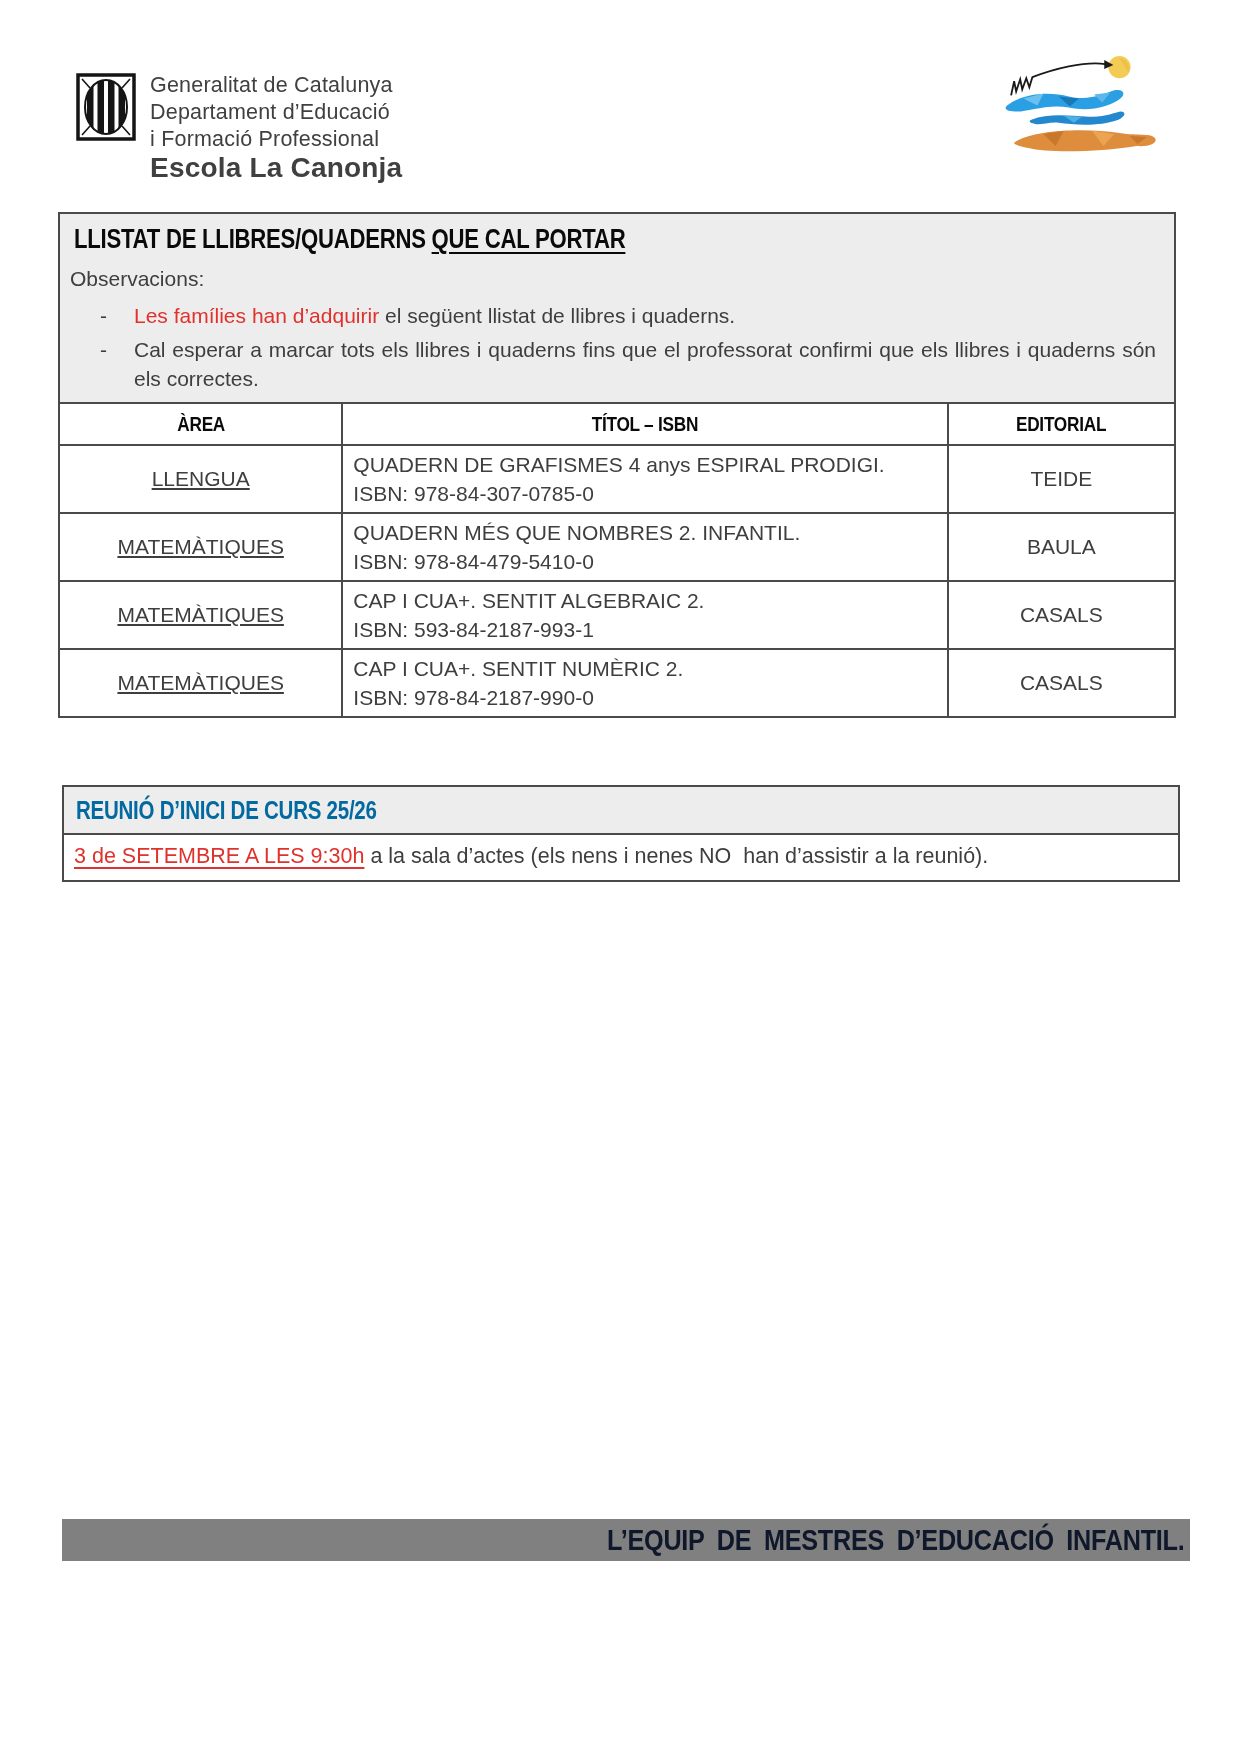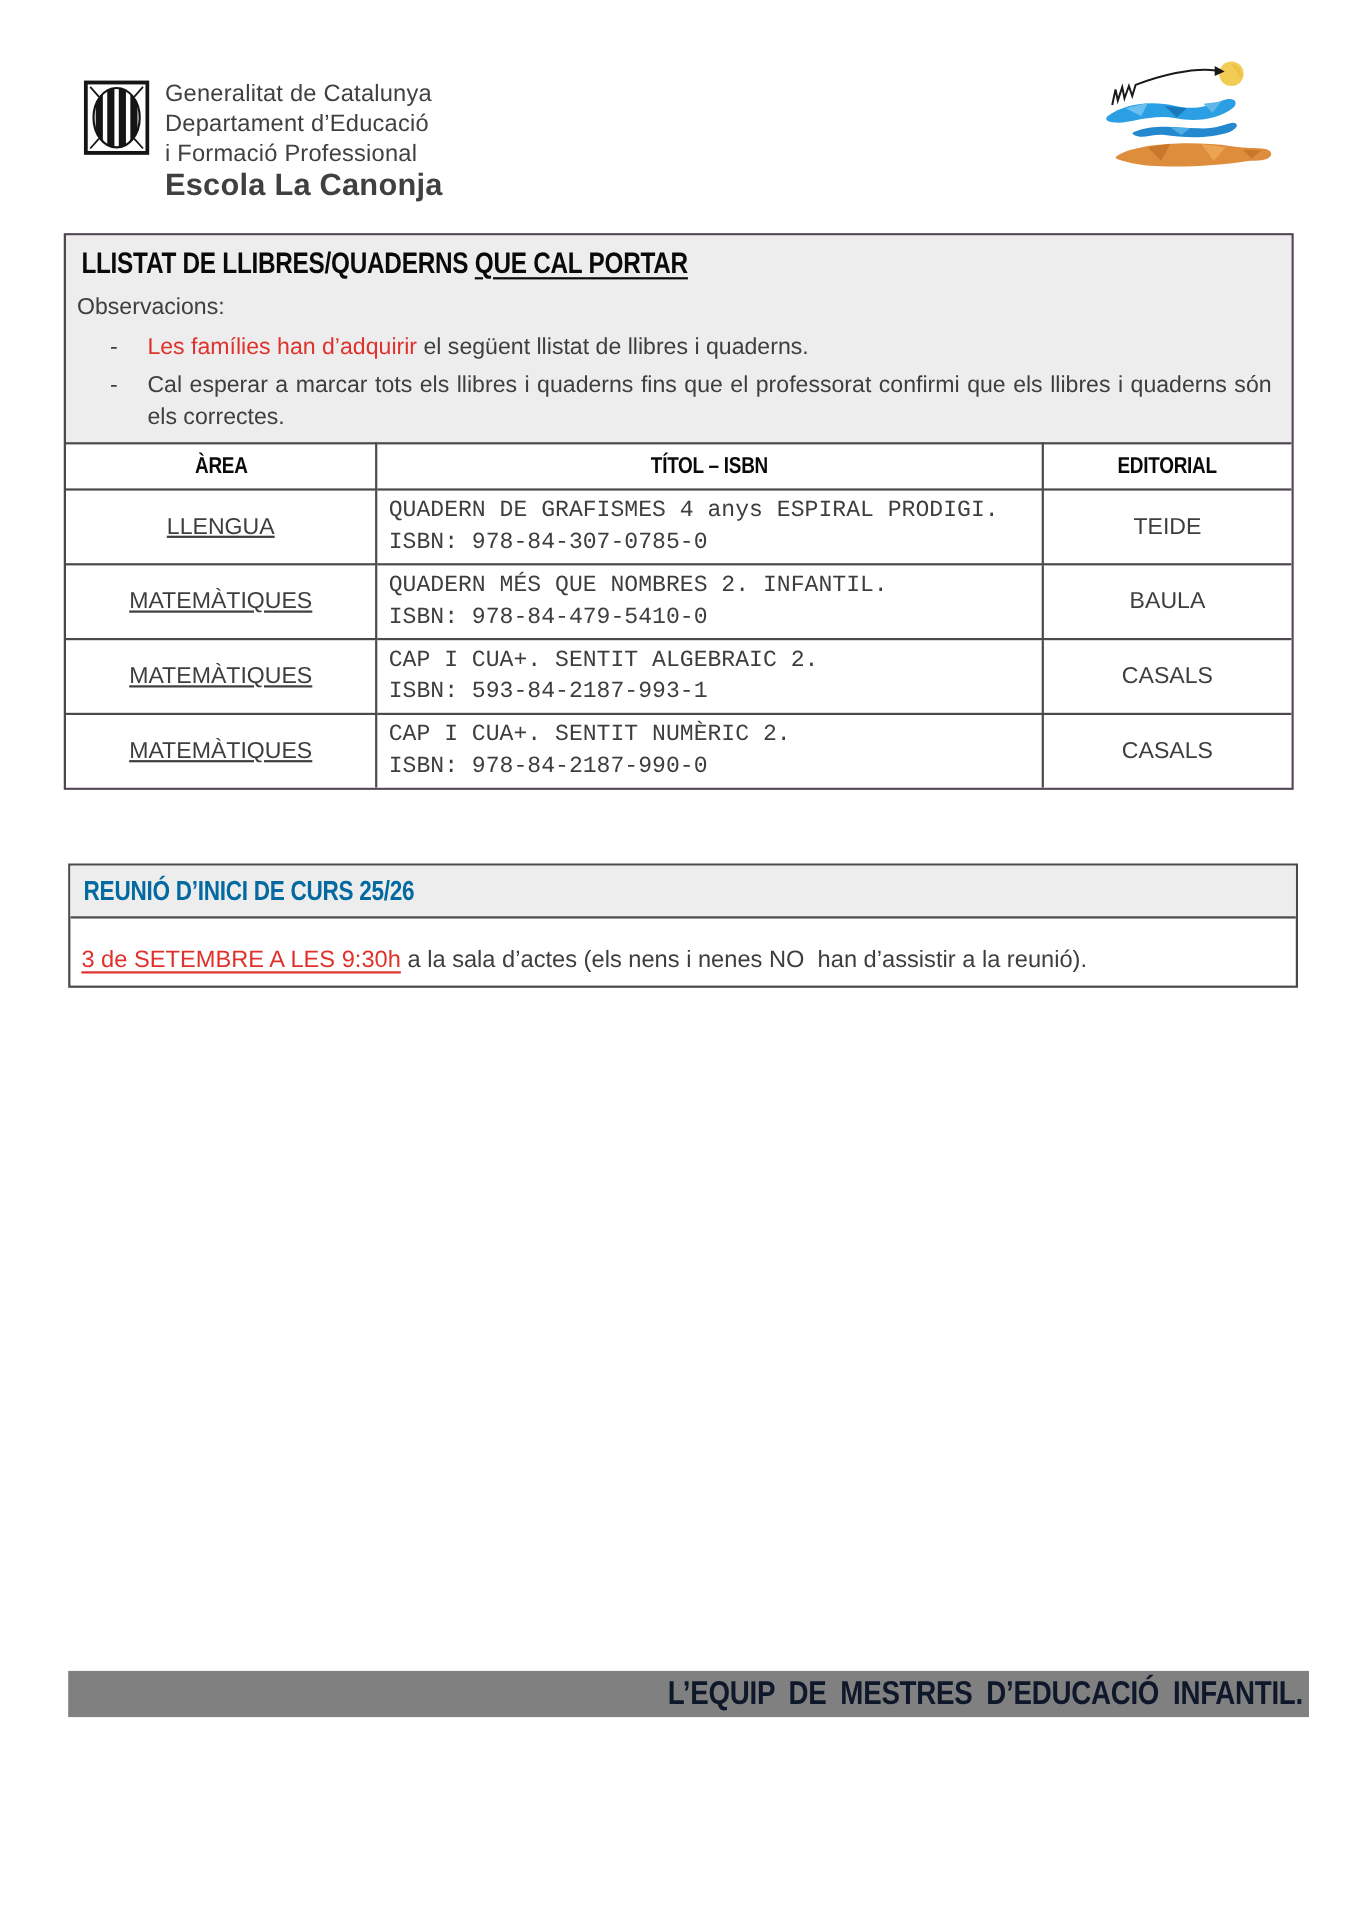--- a/index.html
+++ b/index.html
@@ -34,26 +34,26 @@
 
   table.books { width:100%; border-collapse:collapse; background:#fff; }
   table.books th { border:2px solid #4a4a4a; height:42px; font-size:21px; color:#0a0a0a; text-align:center; font-weight:bold; }
   table.books td { border:2px solid #4a4a4a; font-size:21px; color:#3e3e3e; height:64px; }
   table.books th:first-child, table.books td:first-child { border-left:none;text-decoration:underline; }
   table.books th:last-child,  table.books td:last-child  { border-right:none; }
   table.books tr:last-child td { border-bottom:none; }
   .col-area { width:283px; } .col-title { width:608px; } .col-ed { width:227px; }
   td.c { text-align:center; }
   td.cell-title { padding:4px 8px 4px 10px; vertical-align:middle; }
-  .bk-line { line-height:29px;font-family:Liberation Mono, monospace; }
+  .bk-line { line-height:29px; }
 
   
   .meeting-box { position:absolute; left:62px; top:785px; width:1118px; border:2px solid #4a4a4a; background:#fff; }
   .meeting-title { background:#ededed; border-bottom:2px solid #4a4a4a; padding:9px 12px 8px; font-size:25px; font-weight:bold; color:#0369a1; }
-  .meeting-body { padding:9px 10px 11px; font-size:21.5px; color:#3e3e3e;margin-top:16px; }
+  .meeting-body { padding:9px 10px 11px; font-size:21.5px; color:#3e3e3e; }
   .meeting-body .hl { color:#df322d; text-decoration:underline; text-underline-offset:4px; }
   .prewrap { white-space:pre-wrap; }
 
   
   .banner { position:absolute; left:62px; top:1519px; width:1128px; height:42px; background:#808080;
             color:#0f172a; display:flex; align-items:center; justify-content:flex-end;
             padding-right:6px; font-size:30px; font-weight:bold;padding-left:26px; }
 </style>
 </head>
 <body>

